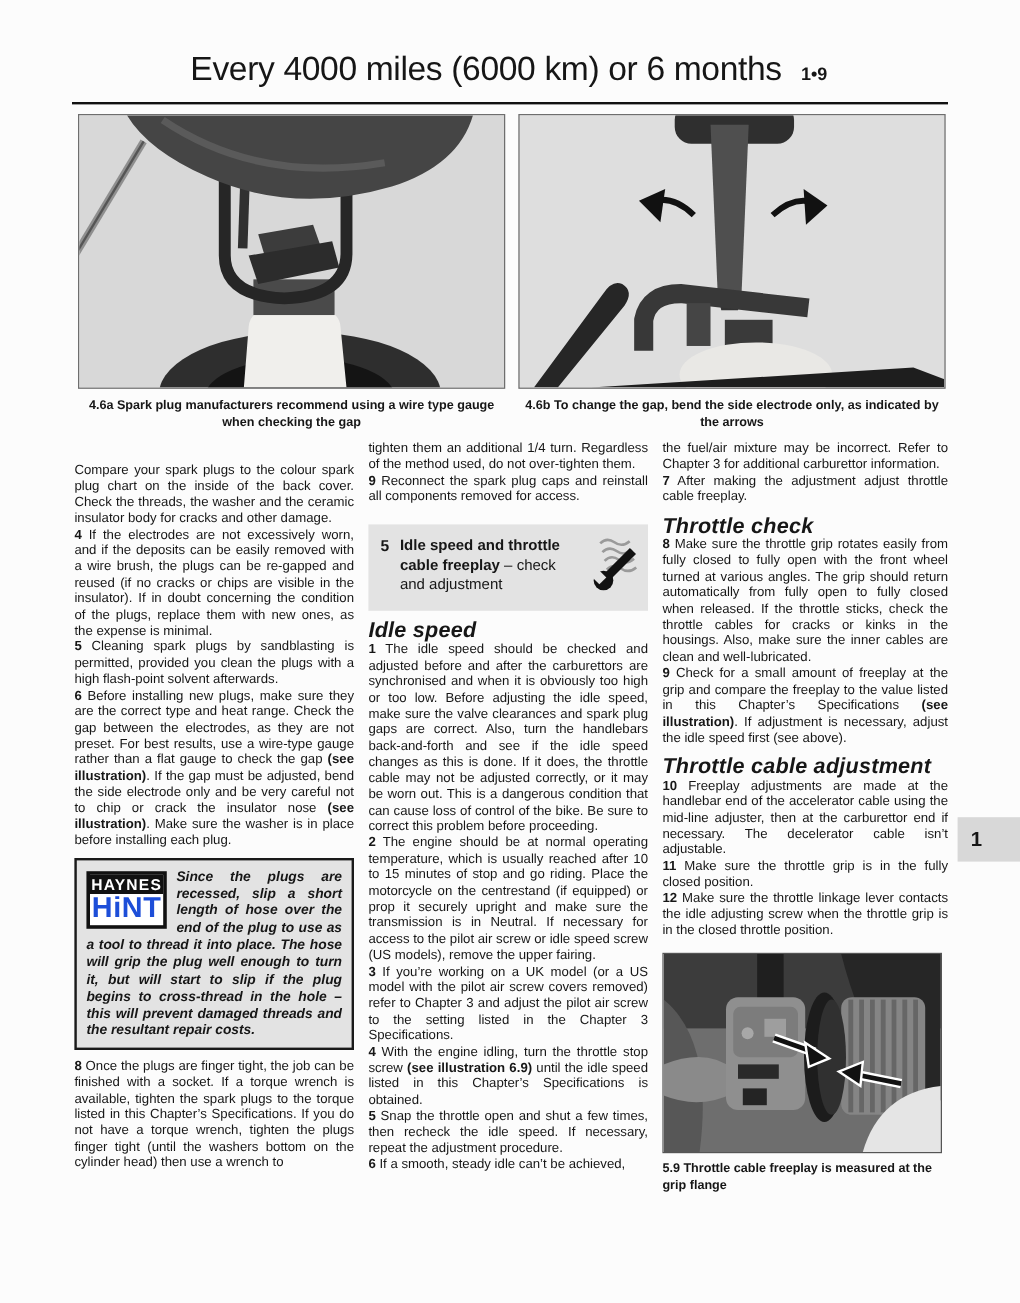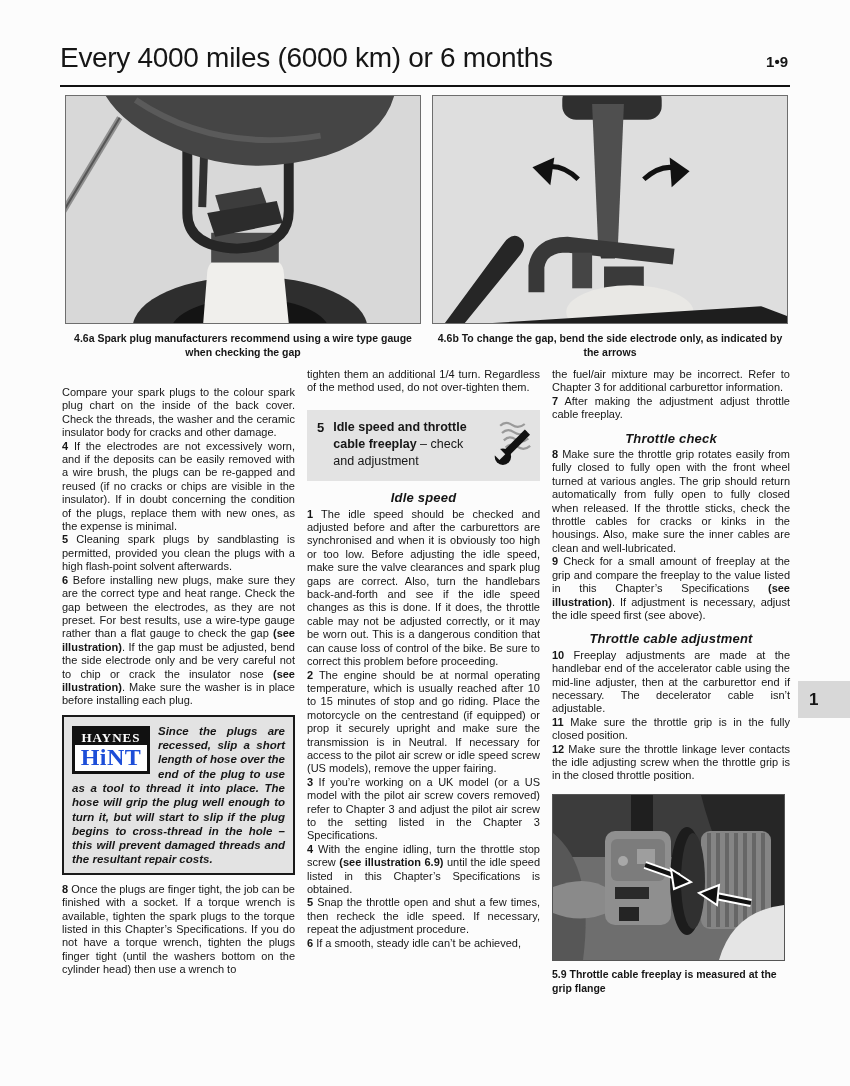--- a/index.html
+++ b/index.html
@@ -2,48 +2,48 @@
 <html style="--page-bg: #fcfcfc; --ink: #161616; --panel-bg: #e3e3e3; --photo-bg: #d8d8d8; --border: #6e6e6e;"><head>
 <meta charset="utf-8">
 <style>
   html,body { margin:0; padding:0; background:#eee; }
   .page {
     position:relative; width:850px; height:1086px; margin:0 auto;
     background:var(--page-bg,#fcfcfc); color:var(--ink,#161616);
     font-family:"Liberation Sans", sans-serif; overflow:hidden;
   }
   .header { position:absolute; top:42px; left:60px; right:62px;
-    display:flex; justify-content:space-between; align-items:baseline; gap:16px; }
+    display:flex; justify-content:center; align-items:baseline; gap:16px; }
   .header-title { font-size:28px; font-weight:normal; letter-spacing:-0.3px; white-space:nowrap; }
   .page-num { font-size:15px; font-weight:bold; }
   .rule { position:absolute; left:60px; right:60px; top:85px; height:2px; background:#111; }
 
   .photo { position:absolute; border:1px solid var(--border,#6e6e6e);
     background:var(--photo-bg,#d8d8d8); box-sizing:border-box; overflow:hidden; }
   #photo-a { left:65px; top:95px; width:356px; height:229px; }
   #photo-b { left:432px; top:95px; width:356px; height:229px; }
   .photo svg { display:block; width:100%; height:100%; }
 
   .caption { position:absolute; font-weight:bold; font-size:10.5px; line-height:1.35; text-align:center; }
   #cap-a { left:65px; top:331px; width:356px; }
   #cap-b { left:432px; top:331px; width:356px; }
 
   .col { position:absolute; top:368px; font-size:11px; line-height:13.4px; text-align:justify; }
   #col-left  { left:62px;  width:233px;margin-top:18px; }
   #col-mid   { left:307px; width:233px; }
   #col-right { left:552px; width:238px; }
   .col p { margin:0; }
 
-  h3.sub { font-style:italic; font-size:13px; margin:10px 0 3px; text-align:center; letter-spacing:0.2px; }
+  h3.sub { font-style:italic; font-size:18px; margin:10px 0 3px; text-align:left; letter-spacing:0.2px; }
 
   .hint-box { background:var(--panel-bg,#e3e3e3); border:2px solid #1a1a1a;
     margin:7px 0 8px; padding:7px 8px 6px; overflow:hidden; }
   .hint-text { font-weight:bold; font-style:italic; font-size:11.5px; line-height:14.3px; text-align:justify; }
-  .haynes-logo { float:left; width:78px; margin:2px 8px 2px 0; border:3px solid #111;
-    background:#fff; text-align:center; box-sizing:border-box; font-style:normal;font-family:Liberation Serif, serif; }
+  .haynes-logo { float:left; width:67px; margin:2px 8px 2px 0; border:3px solid #111;
+    background:#fff; text-align:center; box-sizing:border-box; font-style:normal; }
   .haynes-top { background:#111; color:#fff; font-weight:bold; font-size:13px;
     letter-spacing:1px; padding:2px 0 1px; font-style:normal; }
   .haynes-bottom { color:#1d4ed8; font-weight:bold; font-size:24px; line-height:1.02;
     padding:0 0 1px; letter-spacing:0.5px; font-style:normal; }
 
   .section-box { background:var(--panel-bg,#e3e3e3); margin:15px 0 4px;
     padding:9px 8px 9px 10px; display:flex; gap:9px; }
   .section-num { font-weight:bold; font-size:13px; line-height:1.32; }
   .section-title { font-size:12.5px; line-height:1.35; text-align:left; flex:1; }
   .section-icon { flex:0 0 auto; align-self:center; }
@@ -120,20 +120,21 @@
         <div class="haynes-bottom">HiNT</div>
       </div>
       <div class="hint-text">Since the plugs are recessed, slip a short length of hose over the end of the plug to use as a tool to thread it into place. The hose will grip the plug well enough to turn it, but will start to slip if the plug begins to cross-thread in the hole – this will prevent damaged threads and the resultant repair costs.</div>
     </div>
 
     <p><b>8</b> Once the plugs are finger tight, the job can be finished with a socket. If a torque wrench is available, tighten the spark plugs to the torque listed in this Chapter’s Specifications. If you do not have a torque wrench, tighten the plugs finger tight (until the washers bottom on the cylinder head) then use a wrench to</p>
   </div>
 
   <div class="col" id="col-mid">
     <p>tighten them an additional 1/4 turn. Regardless of the method used, do not over-tighten them.</p>
+    <p><b>9</b> Reconnect the spark plug caps and reinstall all components removed for access.</p>
 
     <div class="section-box">
       <span class="section-num">5</span>
       <span class="section-title"><b>Idle speed and throttle cable freeplay</b> – check and adjustment</span>
       <span class="section-icon">
         <svg width="40" height="50" viewBox="0 0 44 52">
           <g stroke="#9a9a9a" stroke-width="2.4" fill="none">
             <path d="M36 4 q-7 6 -14 1 q-7 -5 -13 1"></path>
             <path d="M38 12 q-7 6 -14 1 q-7 -5 -13 1"></path>
             <path d="M40 20 q-7 6 -14 1 q-7 -5 -13 1"></path>

